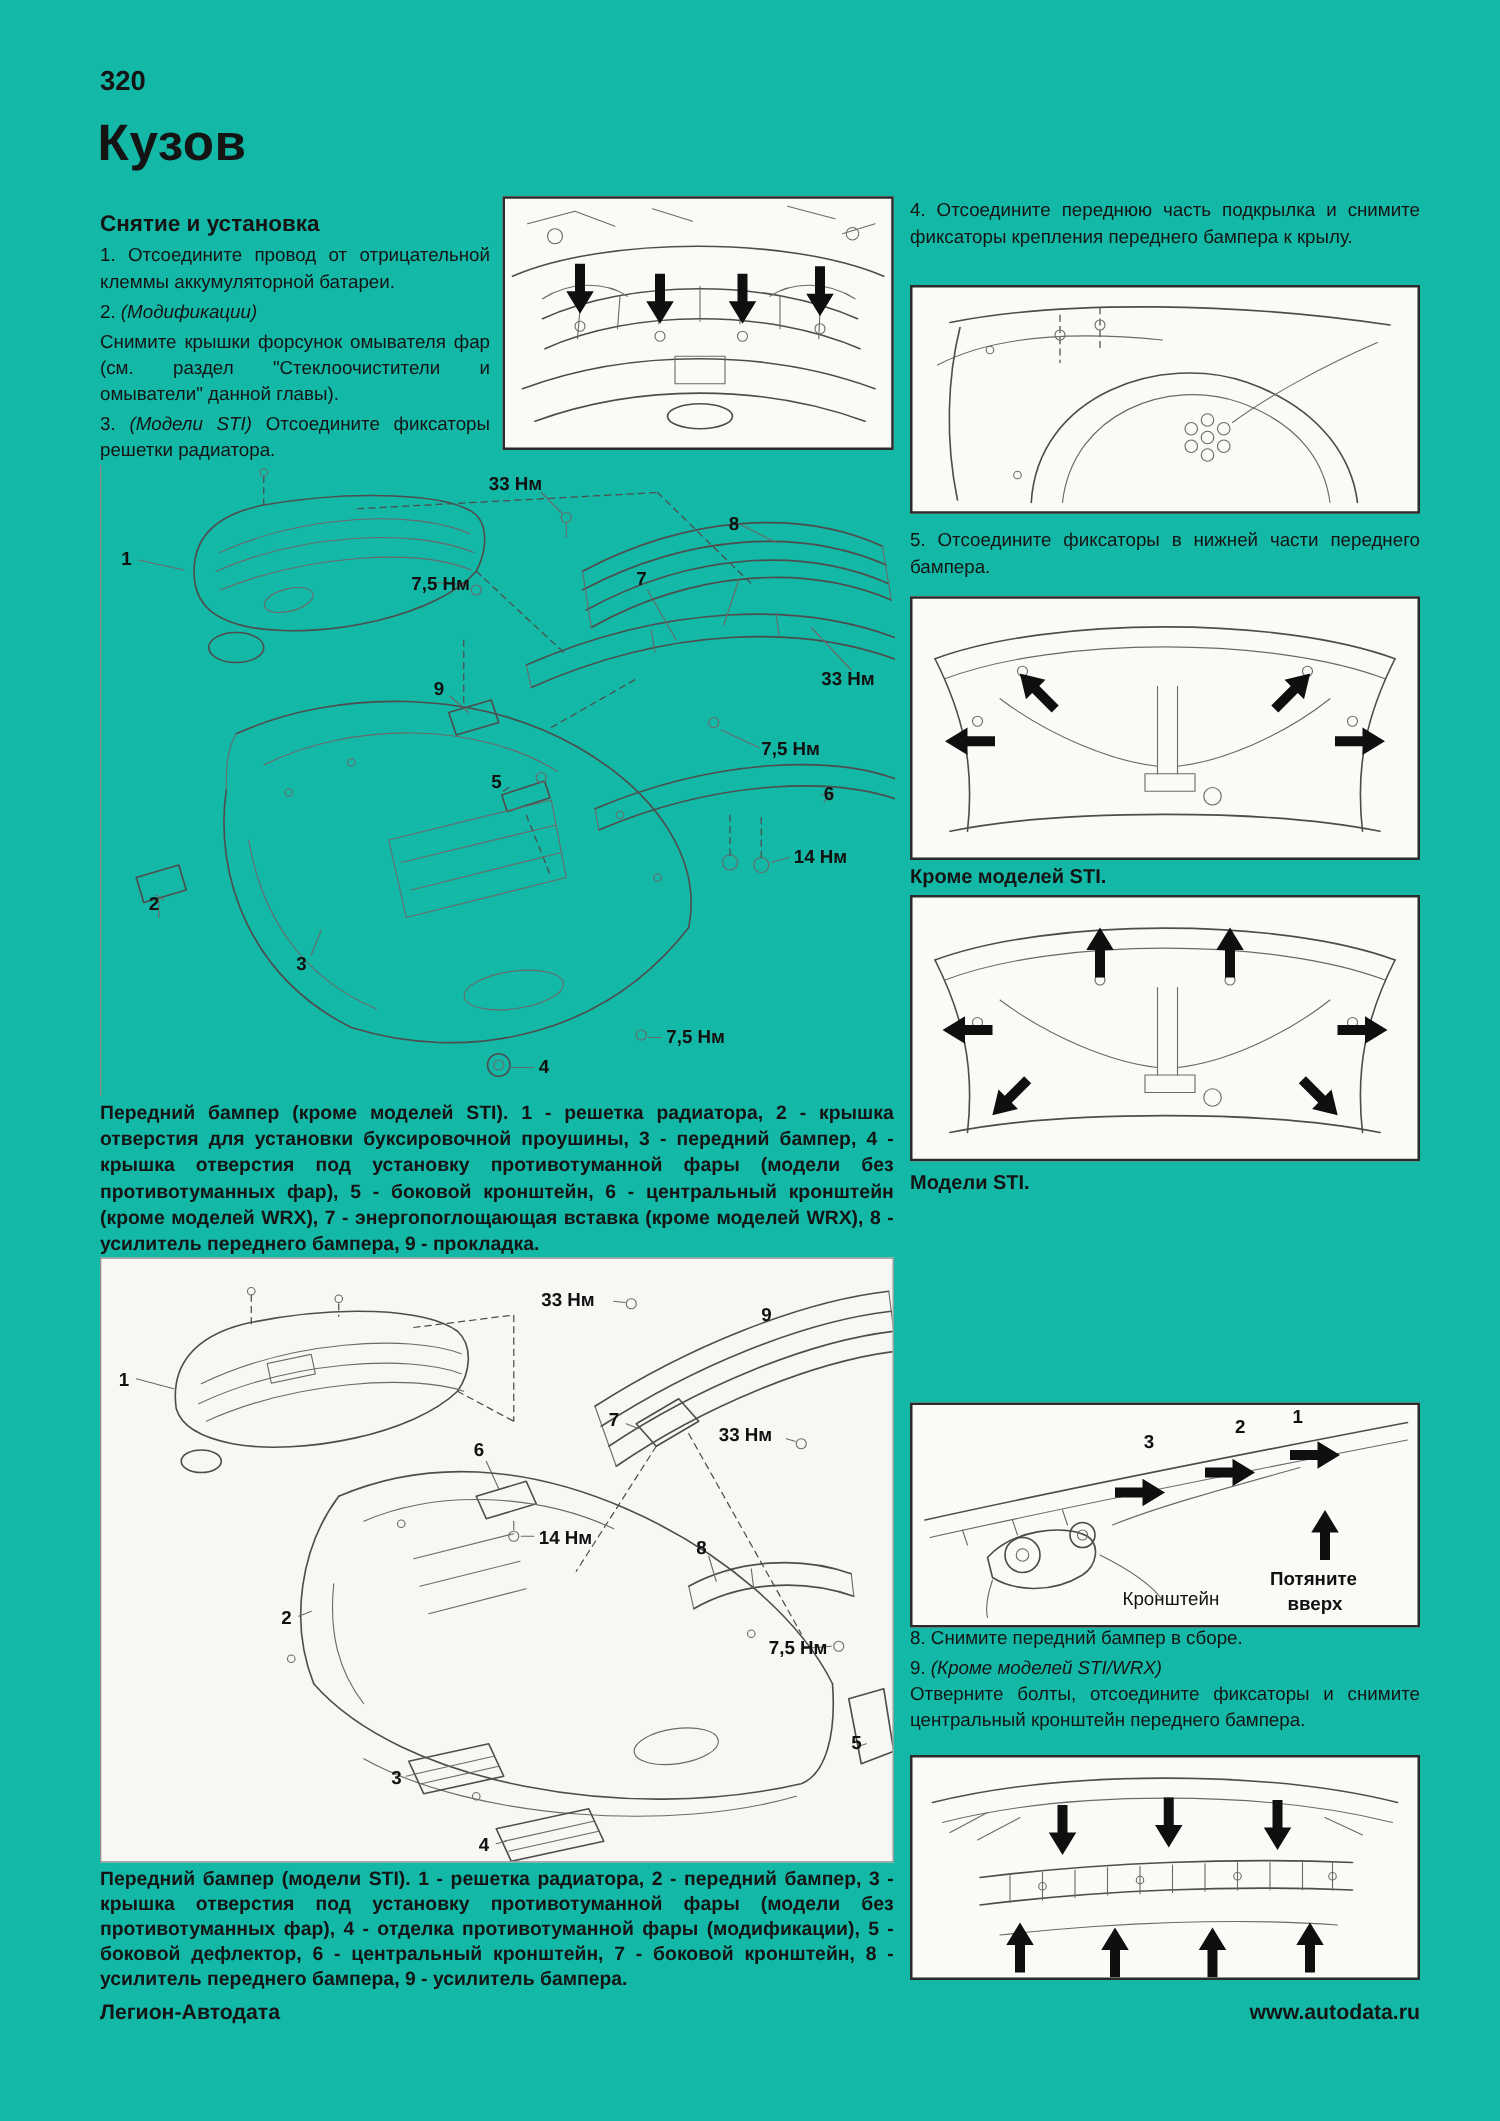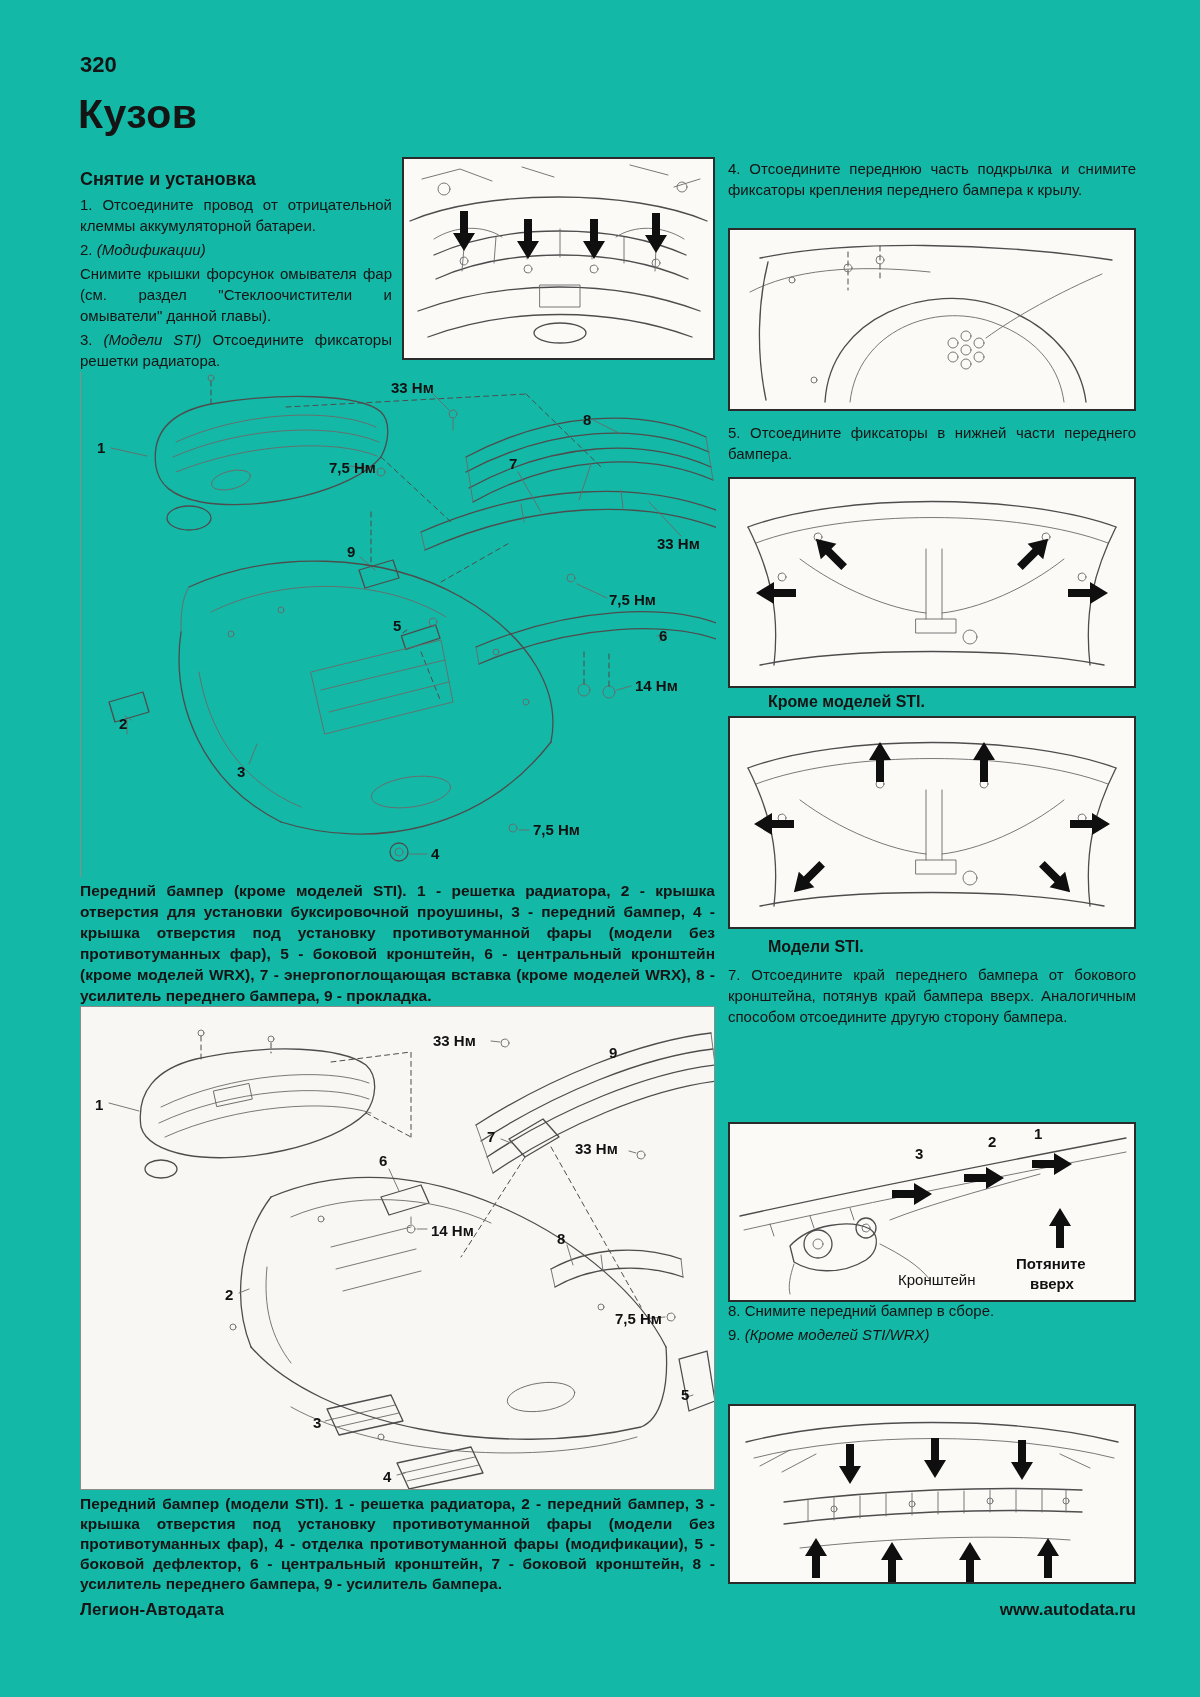--- a/index.html
+++ b/index.html
@@ -5,21 +5,21 @@
   html,body{margin:0;padding:0;background:#d8d7d3;}
   #page{position:relative;width:1200px;height:1697px;margin:0 auto;background:#14b8a6;
         font-family:"Liberation Sans","DejaVu Sans",sans-serif;color:#141414;overflow:hidden;}
   .abs{position:absolute;}
   .fig-frame{border:2px solid #2b2b2b;background:#fbfaf7;box-sizing:border-box;}
   .soft-frame{border:1px solid #8d8c88;background:#f8f7f3;box-sizing:border-box;}
   .step{font-size:15px;line-height:21px;text-align:justify;margin:0 0 3px 0;}
   .cap{font-weight:bold;font-size:15.5px;line-height:21px;text-align:justify;}
   .co{position:absolute;font-weight:bold;font-size:15px;color:#111;white-space:nowrap;line-height:15px;}
   .co.reg{font-weight:normal;}
-  .lbl{font-weight:bold;font-size:16px;margin-left:40px;}
+  .lbl{font-weight:bold;font-size:16px;}
   h1{font-size:41px;margin:0;letter-spacing:.5px;}
   h2{font-size:23px;margin:0;}
   h3{font-size:18px;margin:0;}
   svg{display:block;}
   svg *{fill:none;stroke:#4d4d4d;stroke-width:1.3;stroke-linecap:round;stroke-linejoin:round;}
   svg .arr{fill:#0f0f0f;stroke:none;}
   svg .dash{stroke-dasharray:5 4;stroke-width:1;}
   svg .thin{stroke-width:.9;stroke:#6a6a6a;}
   .footer{font-weight:bold;font-size:17px;}
 </style>
@@ -142,21 +142,20 @@
       <path class="arr" transform="translate(44,106) rotate(90)" d="M-4,-20 L4,-20 L4,2 L11,2 L0,20 L-11,2 L-4,2 Z"></path>
       <path class="arr" transform="translate(360,106) rotate(-90)" d="M-4,-20 L4,-20 L4,2 L11,2 L0,20 L-11,2 L-4,2 Z"></path>
       <path class="arr" transform="translate(78,160) rotate(45)" d="M-4,-20 L4,-20 L4,2 L11,2 L0,20 L-11,2 L-4,2 Z"></path>
       <path class="arr" transform="translate(326,160) rotate(-45)" d="M-4,-20 L4,-20 L4,2 L11,2 L0,20 L-11,2 L-4,2 Z"></path>
     </svg>
   </div>
 
   <div class="abs lbl" style="left:728px;top:938px;">Модели STI.</div>
 
   <div class="abs" style="left:728px;top:964px;width:408px;">
-    <p class="step">7. Отсоедините край переднего бампера от бокового кронштейна, потянув край бампера вверх. Аналогичным способом отсоедините другую сторону бампера.</p>
   </div>
 
   <div class="abs fig-frame" style="left:728px;top:1122px;width:408px;height:180px;">
     <svg width="404" height="176" viewBox="0 0 404 176">
       <path d="M10,92 C110,70 260,40 396,14"></path>
       <path class="thin" d="M14,106 C112,84 262,54 396,28"></path>
       <path class="thin" d="M40,100 L44,112 M80,92 L84,104 M120,84 L124,96"></path>
       <path d="M60,122 C80,100 120,95 140,105 C150,112 148,128 136,136 C110,152 80,148 64,138 Z"></path>
       <circle cx="88" cy="120" r="14"></circle>
         <circle class="thin" cx="88" cy="120" r="5"></circle>
@@ -173,21 +172,21 @@
     <span class="co" style="left:258px;top:10px;">2</span>
     <span class="co" style="left:304px;top:2px;">1</span>
     <span class="co reg" style="left:168px;top:148px;">Кронштейн</span>
     <span class="co" style="left:286px;top:132px;text-align:right;">Потяните</span>
     <span class="co" style="left:300px;top:152px;">вверх</span>
   </div>
 
   <div class="abs" style="left:728px;top:1300px;width:408px;">
     <p class="step">8. Снимите передний бампер в сборе.</p>
     <p class="step"><span>9. </span><i>(Кроме моделей STI/WRX)</i><br>
-      </p>
+      <span>Отверните болты, отсоедините фиксаторы и снимите центральный кронштейн переднего бампера.</span></p>
   </div>
 
   <div class="abs fig-frame" style="left:728px;top:1404px;width:408px;height:180px;">
     <svg width="404" height="176" viewBox="0 0 404 176">
       <path d="M16,36 C120,10 284,10 388,36"></path>
       <path class="thin" d="M24,52 C126,26 280,26 384,52"></path>
       <path class="thin" d="M30,60 L60,44 M52,66 L86,48 M330,48 L360,62"></path>
       <path d="M54,96 C150,84 260,80 352,84"></path>
       <path d="M54,118 C150,106 260,102 352,106"></path>
       <path class="thin" d="M78,94 L78,116 M104,92 L104,114 M130,90 L130,112 M156,88 L156,110 M182,87 L182,109 M208,86 L208,108 M234,85 L234,107 M260,84 L260,106 M286,84 L286,106 M312,84 L312,106 M336,84 L336,106"></path>

